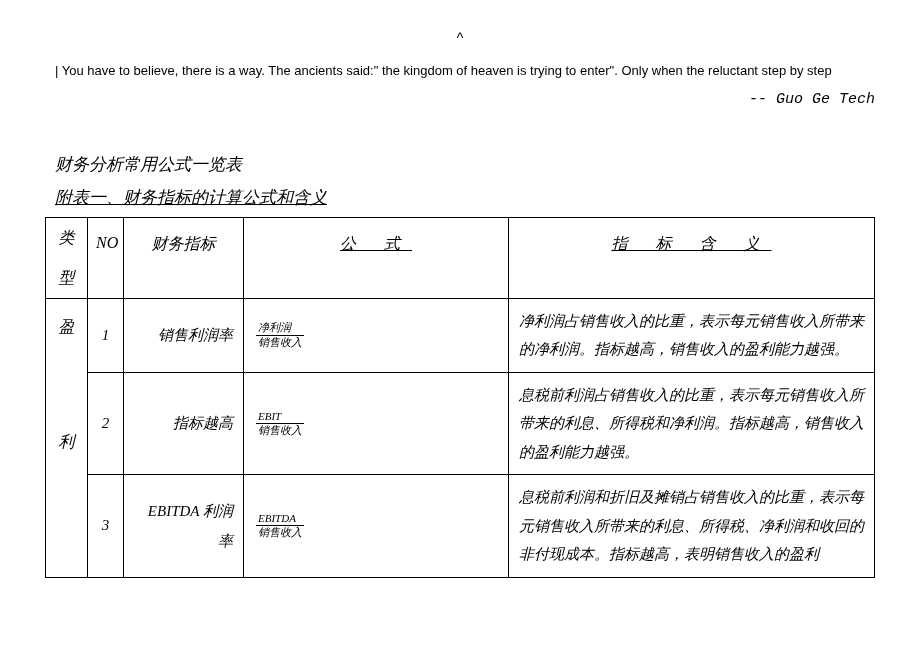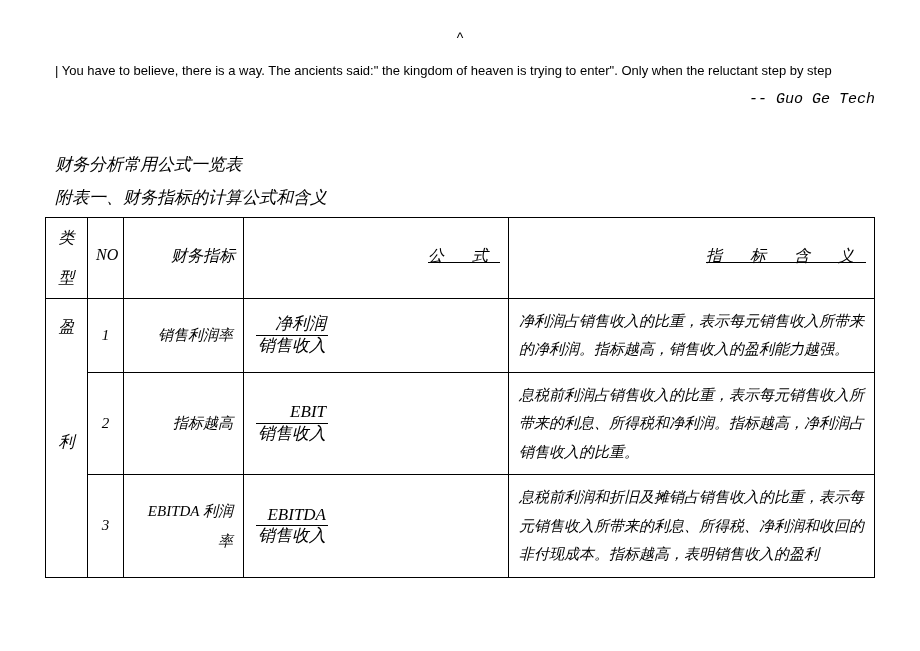--- a/index.html
+++ b/index.html
@@ -48,37 +48,38 @@
       font-size: 17px;
       margin-bottom: 10px;
       padding-left: 10px;
     }
     .title-sub {
       font-family: "KaiTi", "楷体", serif;
       font-style: italic;
       font-size: 17px;
       margin-bottom: 8px;
       padding-left: 10px;
+      text-decoration: underline;
     }
     table {
       border-collapse: collapse;
       width: 100%;
       table-layout: fixed;
     }
     td, th {
       border: 1px solid #000;
       padding: 0;
       vertical-align: middle;
       font-family: "KaiTi", "楷体", serif;
       font-style: italic;
     }
     th {
       font-weight: normal;
-      text-align: right;
-      padding: 28px 8px;
+      text-align: center;
+      padding: 16px 8px;
       font-size: 16px;
       vertical-align: top;
     }
     .col-type {
       width: 42px;
     }
     .col-no {
       width: 36px;
     }
     .col-indicator {
@@ -117,22 +118,22 @@
       font-size: 15px;
       text-align: right;
       line-height: 2.0;
     }
     .formula-cell {
       padding: 8px 12px;
       text-align: left;
     }
     .fraction {
       display: inline-block;
-      text-align: right;
-      font-size: 17px;
+      text-align: left;
+      font-size: 11px;
       line-height: 1.2;
       vertical-align: middle;
       font-family: "KaiTi", "楷体", serif;
       font-style: italic;
     }
     .fraction .num {
       display: block;
       border-bottom: 1px solid #000;
       padding: 0 2px;
     }
@@ -202,21 +203,21 @@
 
   <tr>
     <td class="no-cell">2</td>
     <td class="indicator-cell">指标越高</td>
     <td class="formula-cell">
       <span class="fraction">
         <span class="num">EBIT</span>
         <span class="den">销售收入</span>
       </span>
     </td>
-    <td class="meaning-cell">息税前利润占销售收入的比重，表示每元销售收入所带来的利息、所得税和净利润。指标越高，净利润占销售收入的比重。</td>
+    <td class="meaning-cell">息税前利润占销售收入的比重，表示每元销售收入所带来的利息、所得税和净利润。指标越高，销售收入的盈利能力越强。</td>
   </tr>
 
   <tr>
     <td class="no-cell">3</td>
     <td class="indicator-cell">EBITDA 利润率</td>
     <td class="formula-cell">
       <span class="fraction">
         <span class="num">EBITDA</span>
         <span class="den">销售收入</span>
       </span>

